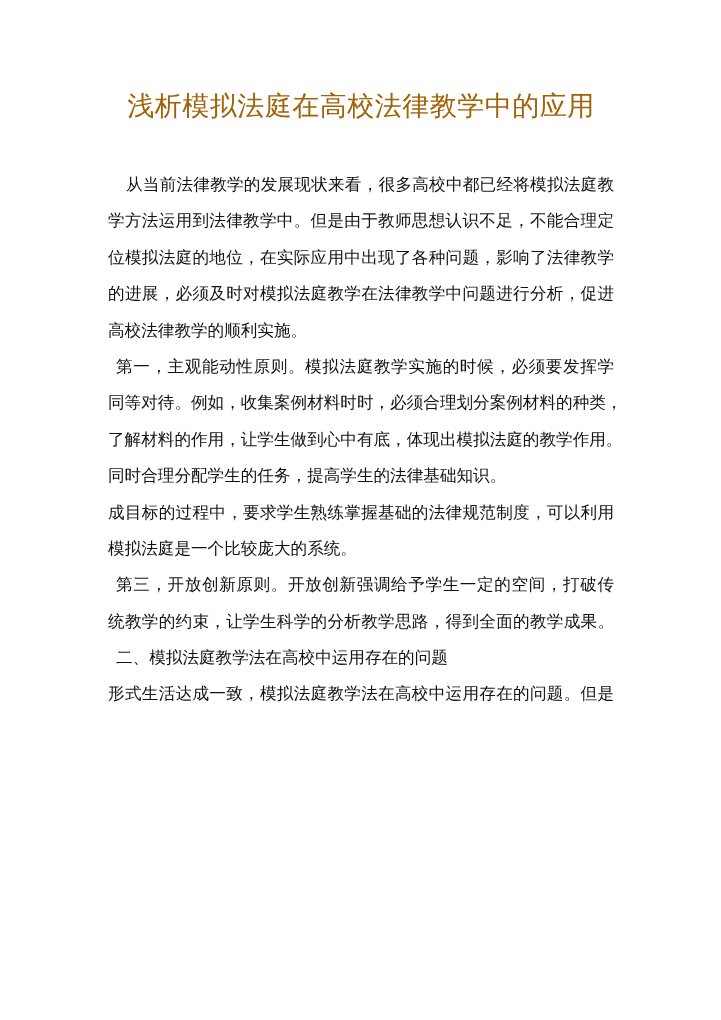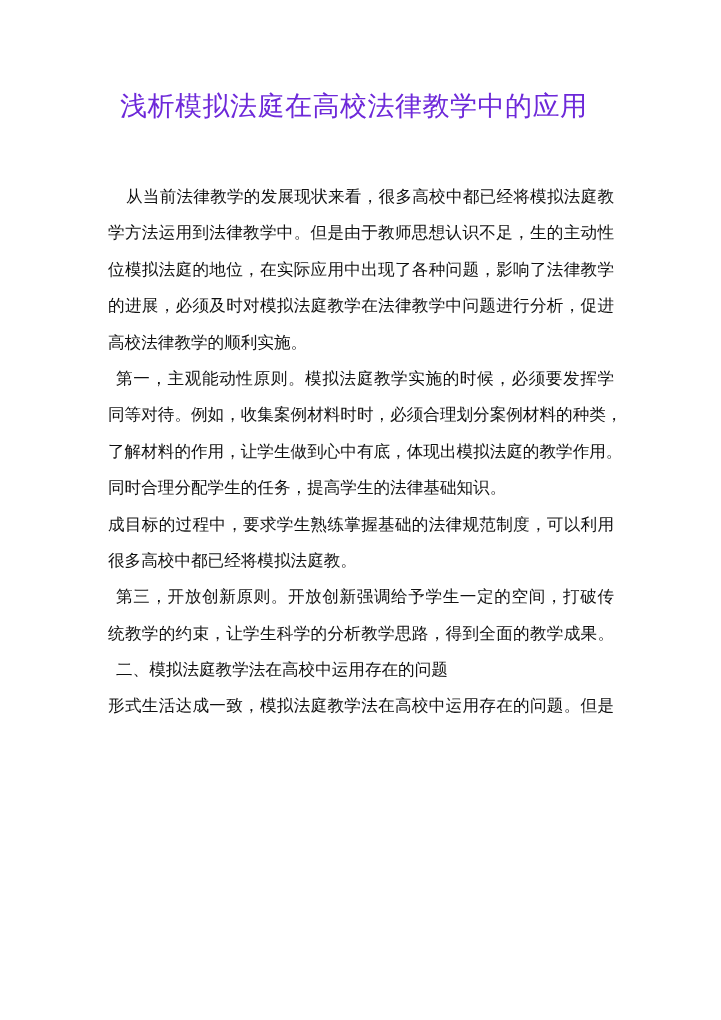--- a/index.html
+++ b/index.html
@@ -16,71 +16,72 @@
       color: #111111;
     }
     .page {
       position: absolute;
       left: 108px;
       top: 0;
       width: 506px;
     }
     .title {
       position: absolute;
-      left: 12px;
+      left: 0;
       top: 88px;
       width: 506px;
+      text-align: center;
       font-size: 27px;
       line-height: 36px;
       letter-spacing: 0.5px;
       white-space: nowrap;
-      color: #6d28d9;
+      color: #a16207;
     }
     .body {
       position: absolute;
       left: 0;
       top: 167px;
       width: 506px;
       font-size: 16.6px;
       line-height: 36.4px;
     }
     .line {
       display: block;
       height: 36.4px;
       white-space: nowrap;
       text-align: justify;
       text-align-last: justify;
     }
     .line.last {
       text-align-last: left;
     }
-    .indent-2 { padding-left: 18px; margin-top: 12px; }
+    .indent-2 { padding-left: 18px; }
     .indent-1 { padding-left: 8px; }
   </style>
 </head>
 <body>
 
 <div class="page">
   <div class="title">浅析模拟法庭在高校法律教学中的应用</div>
 
   <div class="body">
     <span class="line indent-2">从当前法律教学的发展现状来看，很多高校中都已经将模拟法庭教</span>
-    <span class="line">学方法运用到法律教学中。但是由于教师思想认识不足，生的主动性</span>
+    <span class="line">学方法运用到法律教学中。但是由于教师思想认识不足，不能合理定</span>
     <span class="line">位模拟法庭的地位，在实际应用中出现了各种问题，影响了法律教学</span>
     <span class="line">的进展，必须及时对模拟法庭教学在法律教学中问题进行分析，促进</span>
     <span class="line last">高校法律教学的顺利实施。</span>
 
 
     <span class="line indent-1">第一，主观能动性原则。模拟法庭教学实施的时候，必须要发挥学</span>
     <span class="line">同等对待。例如，收集案例材料时时，必须合理划分案例材料的种类，</span>
     <span class="line">了解材料的作用，让学生做到心中有底，体现出模拟法庭的教学作用。</span>
     <span class="line last">同时合理分配学生的任务，提高学生的法律基础知识。</span>
 
     <span class="line">成目标的过程中，要求学生熟练掌握基础的法律规范制度，可以利用</span>
-    <span class="line last">很多高校中都已经将模拟法庭教。</span>
+    <span class="line last">模拟法庭是一个比较庞大的系统。</span>
 
     <span class="line indent-1">第三，开放创新原则。开放创新强调给予学生一定的空间，打破传</span>
     <span class="line">统教学的约束，让学生科学的分析教学思路，得到全面的教学成果。</span>
 
     <span class="line last indent-1">二、模拟法庭教学法在高校中运用存在的问题</span>
 
     <span class="line">形式生活达成一致，模拟法庭教学法在高校中运用存在的问题。但是</span>
   </div>
 </div>
 

